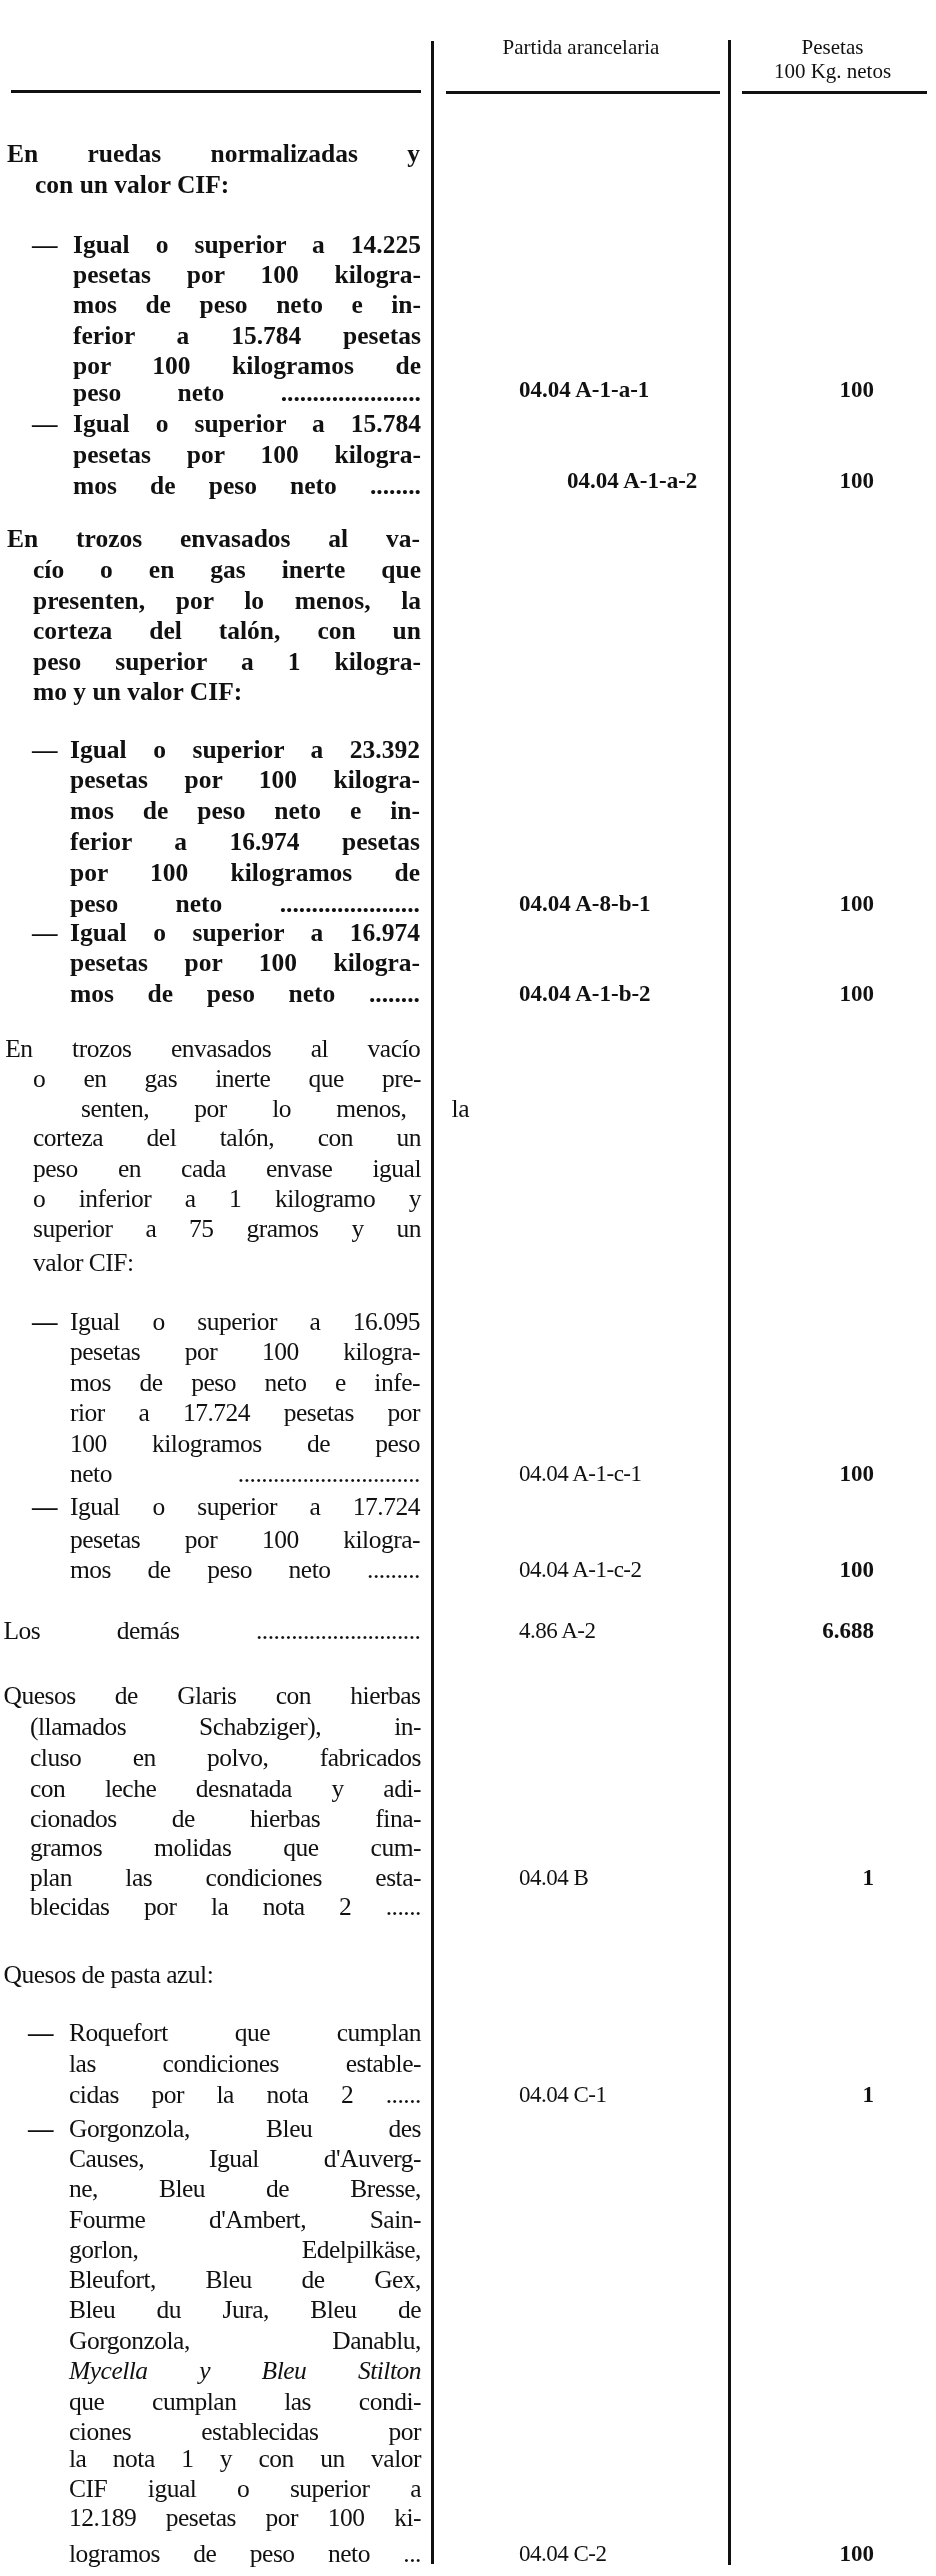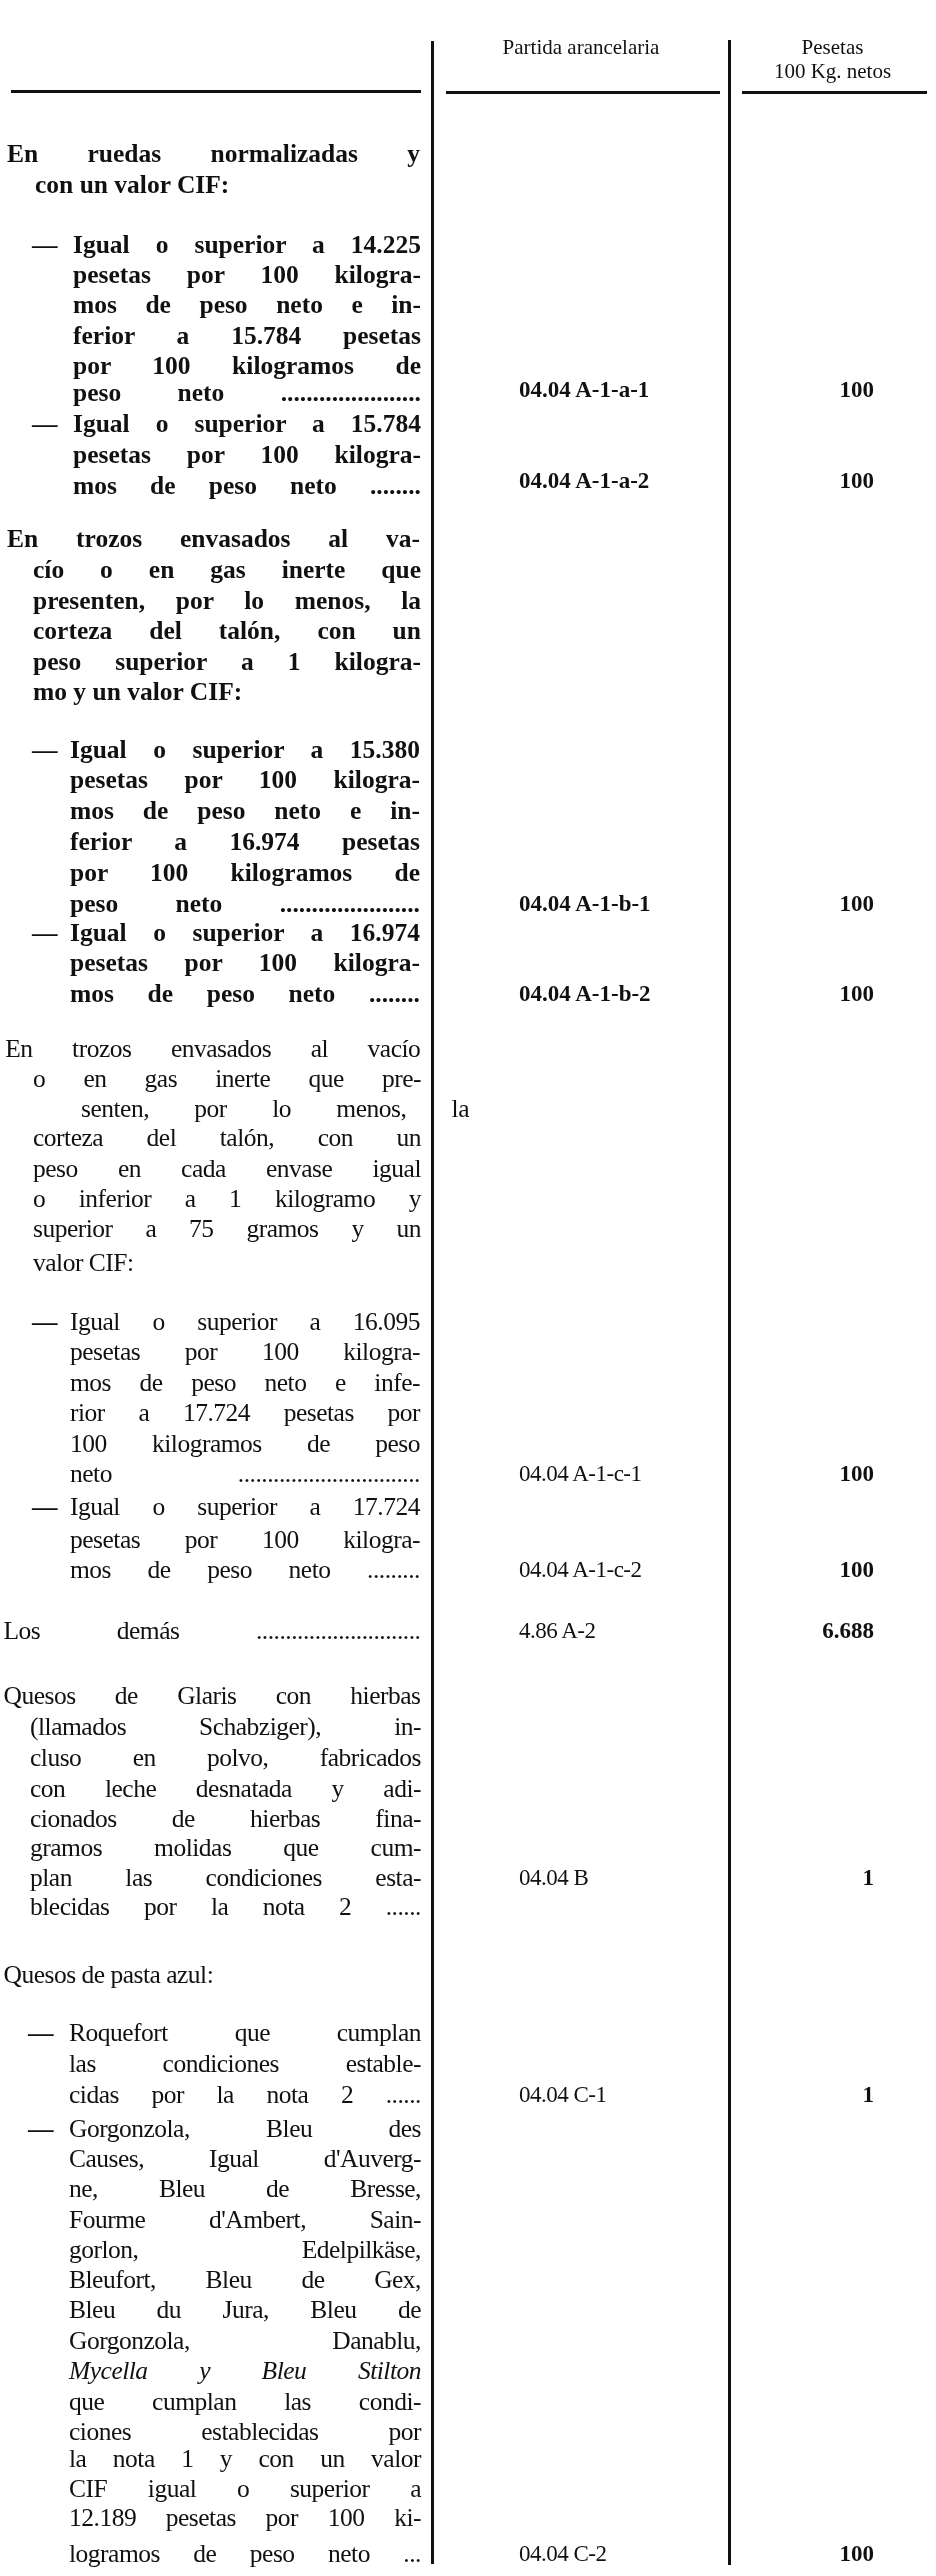--- a/index.html
+++ b/index.html
@@ -54,42 +54,42 @@
     <div class="ln b j" style="left:73px; top:378px; width:348px;">peso neto ......................</div>
     <div class="code b" style="top:375px;">04.04 A-1-a-1</div>
     <div class="val" style="top:375px;">100</div>
   </div>
 
   <div>
     <span class="dash" style="left:32px; top:409px;">—</span>
     <div class="ln b j" style="left:73px; top:409px; width:348px;">Igual o superior a 15.784</div>
     <div class="ln b j" style="left:73px; top:440px; width:348px;">pesetas por 100 kilogra-</div>
     <div class="ln b j" style="left:73px; top:471px; width:348px;">mos de peso neto ........</div>
-    <div class="code b" style="top:466px;">04.04 A-1-a-2</div>
+    <div class="code b" style="top:466px;margin-left:48px;">04.04 A-1-a-2</div>
     <div class="val" style="top:466px;">100</div>
   </div>
 
   <div>
     <div class="ln b j" style="left:7px; top:524px; width:413px;">En trozos envasados al va-</div>
     <div class="ln b j" style="left:33px; top:555px; width:388px;">cío o en gas inerte que</div>
     <div class="ln b j" style="left:33px; top:586px; width:388px;">presenten, por lo menos, la</div>
     <div class="ln b j" style="left:33px; top:616px; width:388px;">corteza del talón, con un</div>
     <div class="ln b j" style="left:33px; top:647px; width:388px;">peso superior a 1 kilogra-</div>
     <div class="ln b l" style="left:33px; top:677px; width:388px;">mo y un valor CIF:</div>
   </div>
 
   <div>
     <span class="dash" style="left:32px; top:735px;">—</span>
-    <div class="ln b j" style="left:70px; top:735px; width:350px;">Igual o superior a 15.380</div>
+    <div class="ln b j" style="left:70px; top:735px; width:350px;">Igual o superior a 23.392</div>
     <div class="ln b j" style="left:70px; top:765px; width:350px;">pesetas por 100 kilogra-</div>
     <div class="ln b j" style="left:70px; top:796px; width:350px;">mos de peso neto e in-</div>
     <div class="ln b j" style="left:70px; top:827px; width:350px;">ferior a 16.974 pesetas</div>
     <div class="ln b j" style="left:70px; top:858px; width:350px;">por 100 kilogramos de</div>
     <div class="ln b j" style="left:70px; top:889px; width:350px;">peso neto ......................</div>
-    <div class="code b" style="top:889px;">04.04 A-1-b-1</div>
+    <div class="code b" style="top:889px;">04.04 A-8-b-1</div>
     <div class="val" style="top:889px;">100</div>
   </div>
 
   <div>
     <span class="dash" style="left:32px; top:918px;">—</span>
     <div class="ln b j" style="left:70px; top:918px; width:350px;">Igual o superior a 16.974</div>
     <div class="ln b j" style="left:70px; top:948px; width:350px;">pesetas por 100 kilogra-</div>
     <div class="ln b j" style="left:70px; top:979px; width:350px;">mos de peso neto ........</div>
     <div class="code b" style="top:979px;">04.04 A-1-b-2</div>
     <div class="val" style="top:979px;">100</div>

